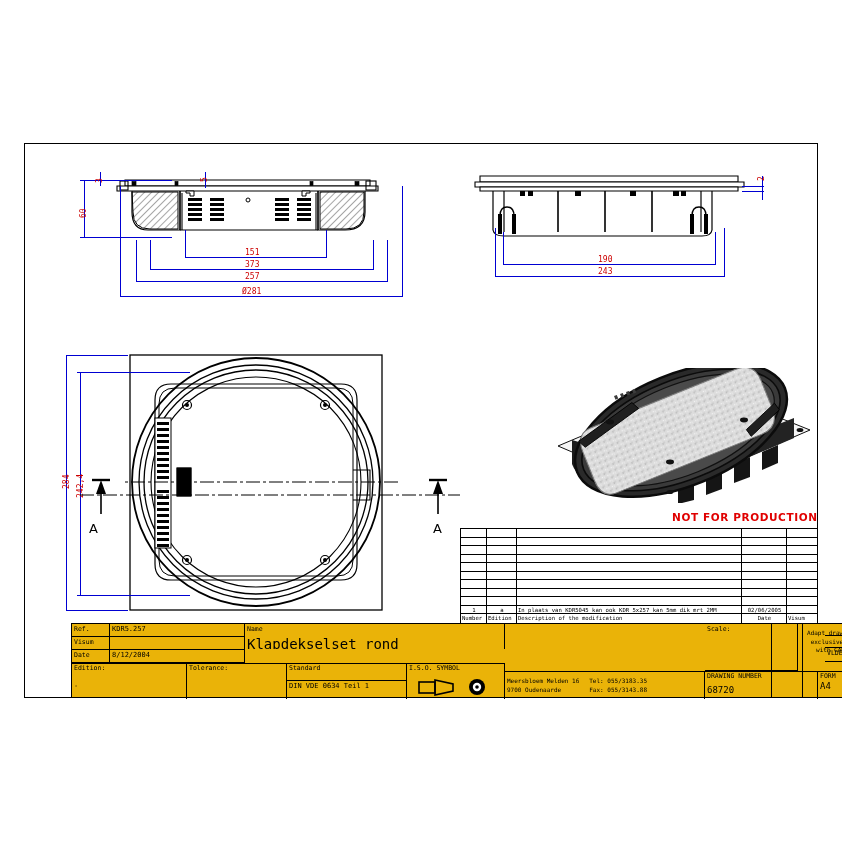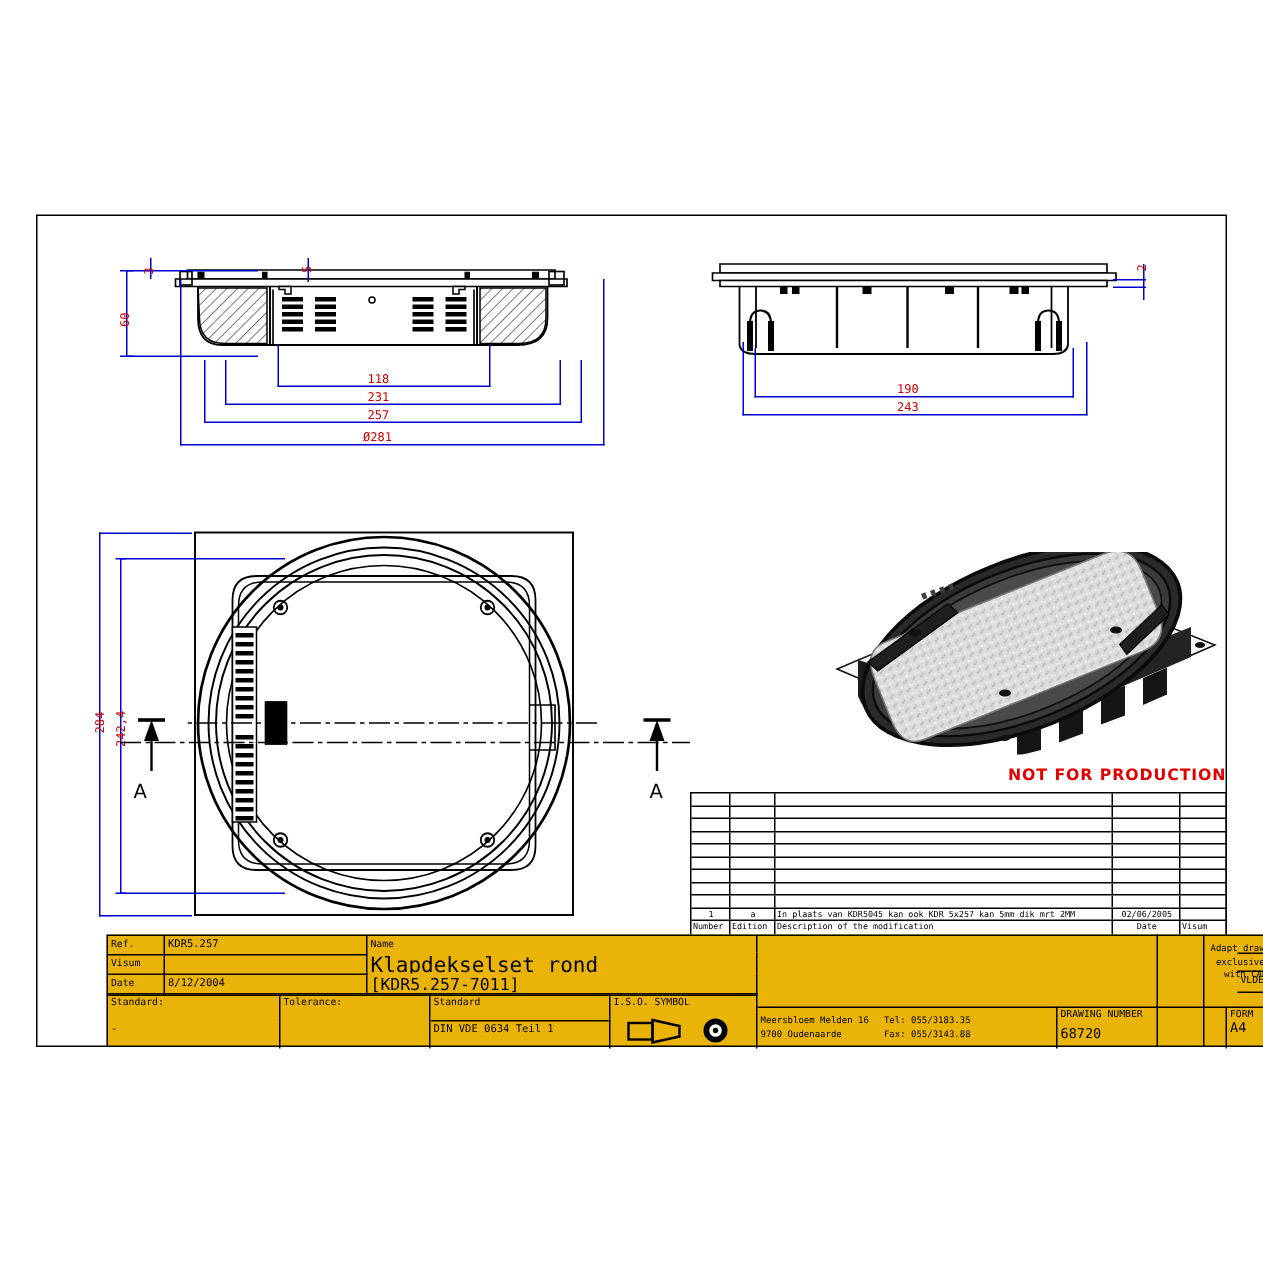--- a/index.html
+++ b/index.html
@@ -140,26 +140,26 @@
 
     <div class="dim" style="left:100px;top:172px;width:1px;height:14px;"></div>
     <div class="dimtxt v" style="left:96px;top:183px;">3</div>
 
     <div class="dim" style="left:205px;top:172px;width:1px;height:16px;"></div>
     <div class="dimtxt v" style="left:201px;top:182px;">5</div>
 
     <div class="dim" style="left:185px;top:257px;width:142px;height:1px;"></div>
     <div class="dim" style="left:185px;top:230px;width:1px;height:28px;"></div>
     <div class="dim" style="left:326px;top:230px;width:1px;height:28px;"></div>
-    <div class="dimtxt" style="left:245px;top:249px;">118</div>
+    <div class="dimtxt" style="left:245px;top:249px;">151</div>
 
     <div class="dim" style="left:150px;top:269px;width:224px;height:1px;"></div>
     <div class="dim" style="left:150px;top:240px;width:1px;height:30px;"></div>
     <div class="dim" style="left:373px;top:240px;width:1px;height:30px;"></div>
-    <div class="dimtxt" style="left:245px;top:261px;">231</div>
+    <div class="dimtxt" style="left:245px;top:261px;">373</div>
 
     <div class="dim" style="left:136px;top:281px;width:252px;height:1px;"></div>
     <div class="dim" style="left:136px;top:240px;width:1px;height:42px;"></div>
     <div class="dim" style="left:387px;top:240px;width:1px;height:42px;"></div>
     <div class="dimtxt" style="left:245px;top:273px;">257</div>
 
     <div class="dim" style="left:120px;top:296px;width:283px;height:1px;"></div>
     <div class="dim" style="left:120px;top:186px;width:1px;height:111px;"></div>
     <div class="dim" style="left:402px;top:186px;width:1px;height:111px;"></div>
     <div class="dimtxt" style="left:242px;top:288px;">Ø281</div>
@@ -484,23 +484,22 @@
     <div class="cell val" style="left:38px;top:0;width:135px;height:13px;">KDR5.257</div>
 
     <div class="cell lbl" style="left:0;top:13px;width:38px;height:13px;">Visum</div>
     <div class="cell val" style="left:38px;top:13px;width:135px;height:13px;"></div>
 
     <div class="cell lbl" style="left:0;top:26px;width:38px;height:13px;">Date</div>
     <div class="cell val" style="left:38px;top:26px;width:135px;height:13px;">8/12/2004</div>
 
     <div class="cell lbl nb" style="left:173px;top:0;width:260px;height:11px;border-bottom:none;">Name</div>
     <div class="cell nb" style="left:173px;top:11px;width:260px;height:14px;border-bottom:none;font-size:14px;">Klapdekselset rond</div>
-    <div class="cell" style="left:173px;top:25px;width:260px;height:14px;font-size:11px;">[KDR5.257-7011]</div>
-
-    <div class="cell lbl nb" style="left:0;top:39px;width:115px;height:18px;border-bottom:none;">Standard:</div>
+
+    <div class="cell lbl nb" style="left:0;top:39px;width:115px;height:18px;border-bottom:none;">Edition:</div>
     <div class="cell val nr" style="left:0;top:57px;width:115px;height:18px;border-bottom:none;border-right:1px solid #000;">-</div>
 
     <div class="cell lbl nb" style="left:115px;top:39px;width:100px;height:18px;border-bottom:none;">Tolerance:</div>
     <div class="cell val" style="left:115px;top:57px;width:100px;height:18px;border-bottom:none;"></div>
 
     <div class="cell lbl" style="left:215px;top:39px;width:120px;height:18px;">Standard</div>
     <div class="cell val" style="left:215px;top:57px;width:120px;height:18px;border-bottom:none;">DIN VDE 0634 Teil 1</div>
 
     <div class="cell lbl nb" style="left:335px;top:39px;width:98px;height:12px;border-bottom:none;">I.S.O. SYMBOL</div>
     <div class="cell nb" style="left:335px;top:51px;width:98px;height:24px;border-bottom:none;">
@@ -525,20 +524,21 @@
           <div>Meersbloem Melden 16</div>
           <div>9700 Oudenaarde</div>
         </div>
         <div>
           <div>Tel: 055/3183.35</div>
           <div>Fax: 055/3143.88</div>
         </div>
       </div>
     </div>
 
+    <div class="cell lbl" style="left:633px;top:0;width:93px;height:47px;">Scale:</div>
 
     <div class="cell nb" style="left:726px;top:0;width:66px;height:36px;border-bottom:none;border-right:1px solid #000;
                 display:flex;flex-direction:column;justify-content:center;align-items:center;
                 font-size:6px;line-height:1.45;text-align:center;">
       <div>Adapt drawing</div>
       <div>exclusively</div>
       <div>with CAD</div>
     </div>
 
     <div class="cell nr" style="left:792px;top:0;width:0px;height:0px;border:none;"></div>

